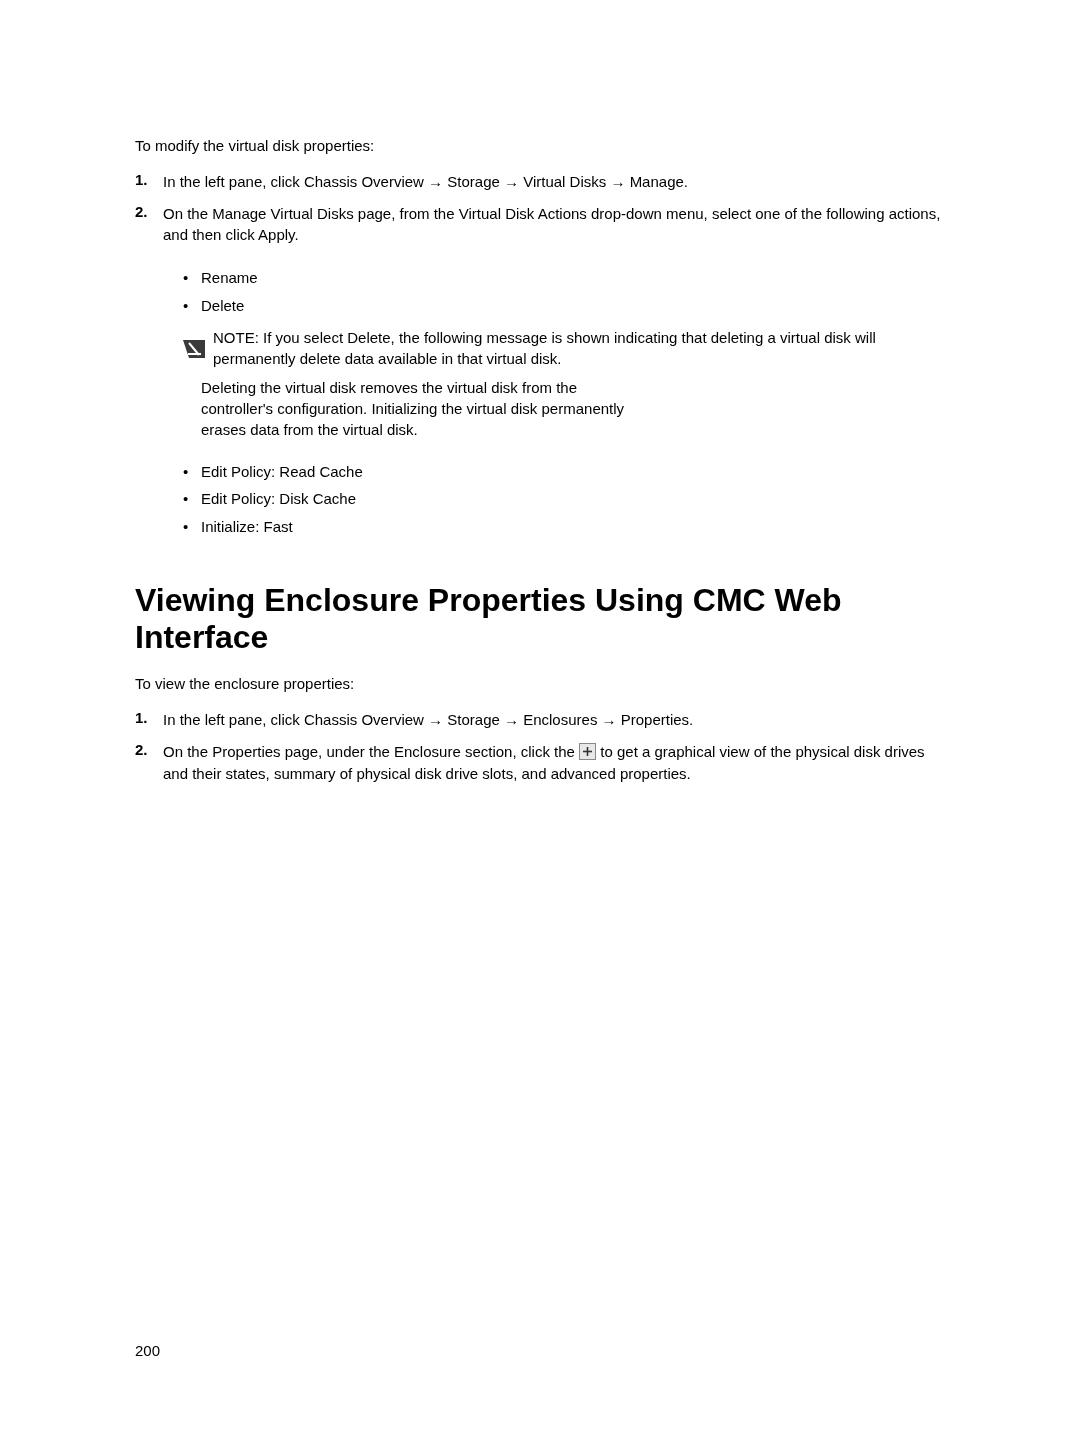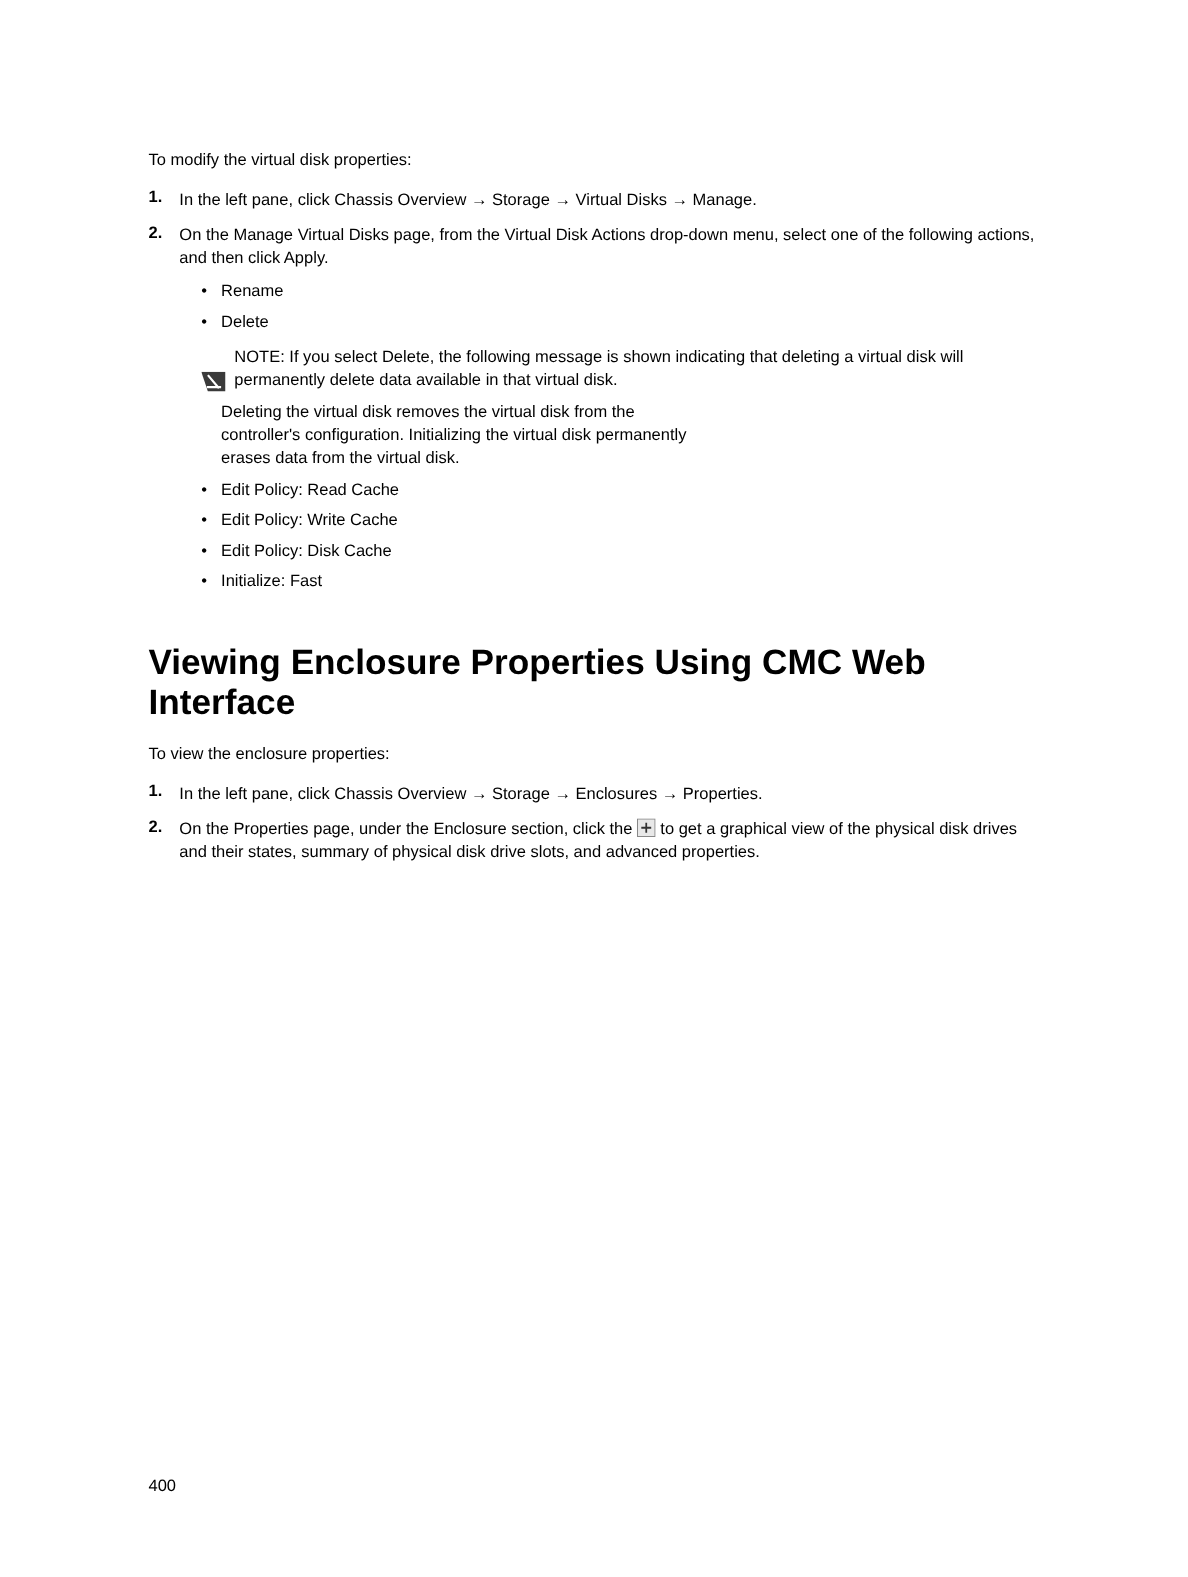--- a/index.html
+++ b/index.html
@@ -39,39 +39,39 @@
     min-width: 28px;
   }
   .step-content {
     font-size: 15px;
     line-height: 1.45;
     flex: 1;
   }
   .bullet-list {
     list-style: none;
     padding-left: 20px;
-    margin-top: 8px;
+    margin-top: 21px;
   }
   .bullet-item {
     position: relative;
     font-size: 15px;
     line-height: 1.45;
     padding-left: 18px;
     margin-bottom: 6px;
   }
   .bullet-item::before {
     content: "•";
     position: absolute;
     left: 0;
     font-size: 15px;
   }
   .note-block {
     display: flex;
     margin: 10px 0 8px 20px;
-    align-items: flex-end;
+    align-items: center;
   }
   .note-icon {
     min-width: 22px;
     height: 18px;
     margin-right: 8px;
     margin-top: 2px;
   }
   .note-icon svg { display: block; }
   .note-text {
     font-size: 15px;
@@ -138,21 +138,20 @@
             <b>NOTE: </b><span>If you select Delete, the following message is shown indicating that deleting a virtual disk will permanently delete data available in that virtual disk.</span>
           </div>
         </div>
 
         <div class="code-block">Deleting the virtual disk removes the virtual disk from the 
 controller's configuration. Initializing the virtual disk permanently 
 erases data from the virtual disk.</div>
 
         <ul class="bullet-list">
           <li class="bullet-item"><b>Edit Policy: Read Cache</b></li>
-          <li class="bullet-item"><b>Edit Policy: Write Cache</b></li>
           <li class="bullet-item"><b>Edit Policy: Disk Cache</b></li>
           <li class="bullet-item"><b>Initialize: Fast</b></li>
         </ul>
       </div>
     </li>
   </ol>
 
   <div class="section-spacer"></div>
 
   <div class="h1">Viewing Enclosure Properties Using CMC Web Interface</div>
@@ -178,13 +177,13 @@
             <line x1="4" y1="8.5" x2="13" y2="8.5" stroke="#333" stroke-width="1.6"></line>
           </svg>
         </span>
         <span> to get a graphical view of the physical disk drives and their states, summary of physical disk drive slots, and advanced properties.</span>
       </span>
     </li>
   </ol>
 
 </div>
 
-<div class="page-number">400</div>
+<div class="page-number">200</div>
 
 </body></html>

